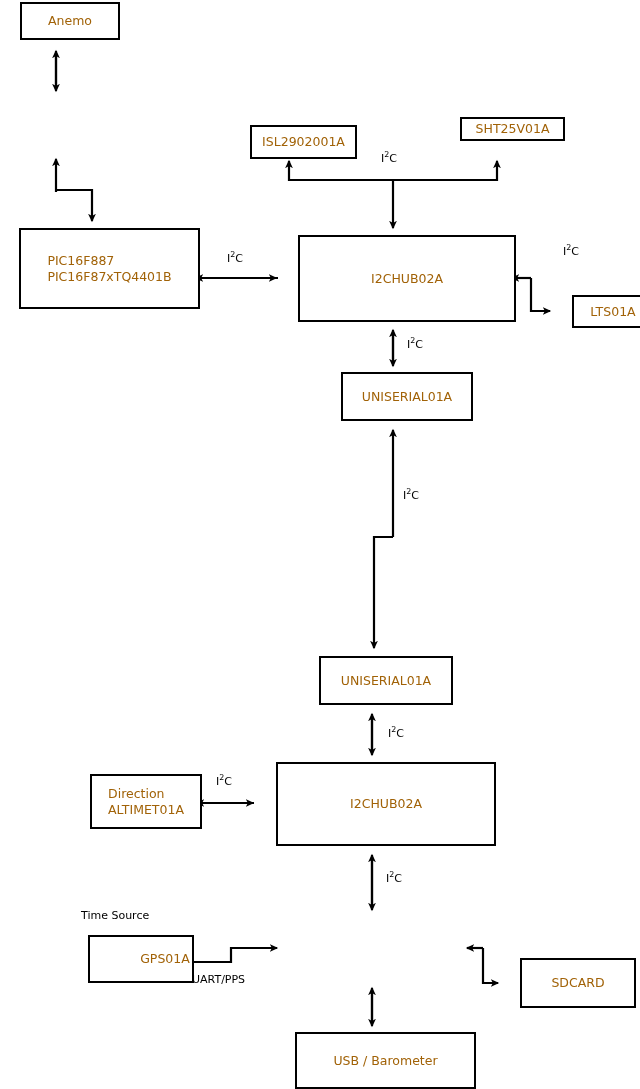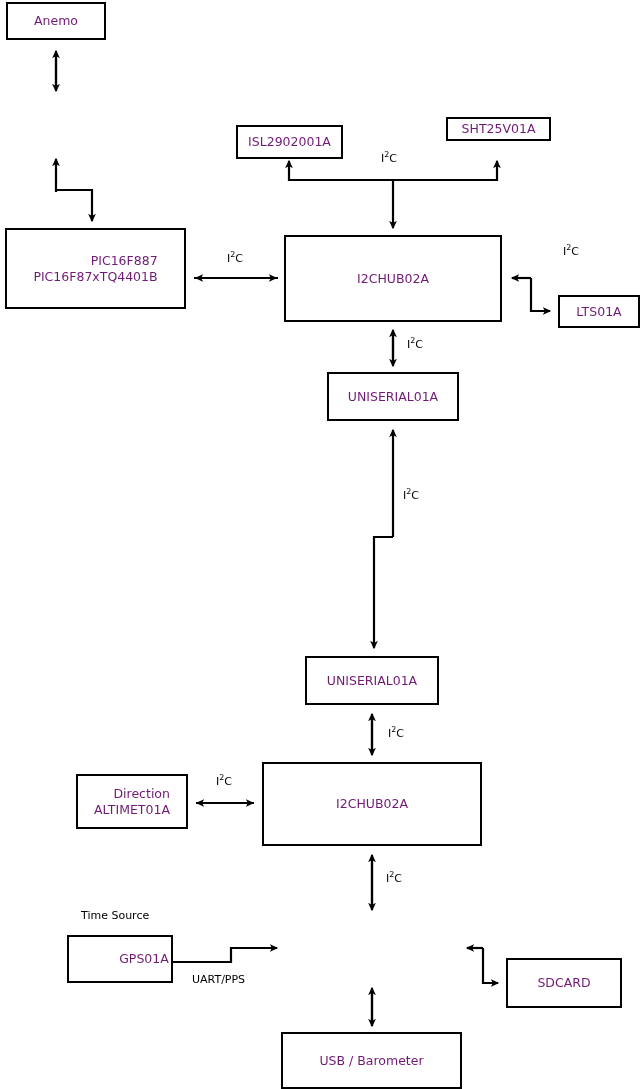--- a/index.html
+++ b/index.html
@@ -1,21 +1,21 @@
 <!DOCTYPE html>
 <html><head>
 <meta charset="utf-8">
 <style>
   html,body{margin:0;padding:0;background:#ffffff;}
   body{width:640px;height:1089px;position:relative;overflow:hidden;
        font-family:"DejaVu Sans","Liberation Sans",sans-serif;color:#000;}
   #canvas{position:absolute;left:0;top:0;width:640px;height:1089px;}
   .node{position:absolute;box-sizing:border-box;border:2px solid #000;background:#fff;
-        display:flex;align-items:center;justify-content:center;text-align:right;
-        font-size:12.5px;line-height:1.25;color:#701a75;z-index:3;}
+        display:flex;align-items:center;justify-content:center;text-align:left;
+        font-size:12.5px;line-height:1.25;color:#a16207;z-index:3;margin-left:14px;}
   .node span{display:block;white-space:pre-line;}
   .edge-label{position:absolute;font-size:11px;color:#000;white-space:nowrap;z-index:4;
               background:transparent;}
   svg.wires{position:absolute;left:0;top:0;width:640px;height:1089px;z-index:1;overflow:visible;}
   .w{stroke:#000;stroke-width:2.2;fill:none;}
   sup{font-size:0.72em;vertical-align:super;line-height:0;}
 </style>
 </head>
 <body>
 
@@ -119,21 +119,21 @@
   <div class="node" style="left: 305px; top: 656px; width: 134px; height: 49px;">
     <span>UNISERIAL01A</span>
   </div>
   <div class="node" style="left: 262px; top: 762px; width: 220px; height: 84px;">
     <span>I2CHUB02A</span>
   </div>
   <div class="node" style="left: 76px; top: 774px; width: 112px; height: 55px;">
     <span>Direction
 ALTIMET01A</span>
   </div>
-  <div class="node" style="left: 67px; top: 935px; width: 106px; height: 48px; padding-left: 48px;">
+  <div class="node" style="left: 74px; top: 935px; width: 106px; height: 48px; padding-left: 48px;">
     <span>GPS01A</span>
   </div>
   <div class="node" style="left: 506px; top: 958px; width: 116px; height: 50px;">
     <span>SDCARD</span>
   </div>
   <div class="node" style="left: 281px; top: 1032px; width: 181px; height: 57px;">
     <span>USB / Barometer</span>
   </div>
 
   <div class="edge-label" style="left: 81px; top: 909px;">

